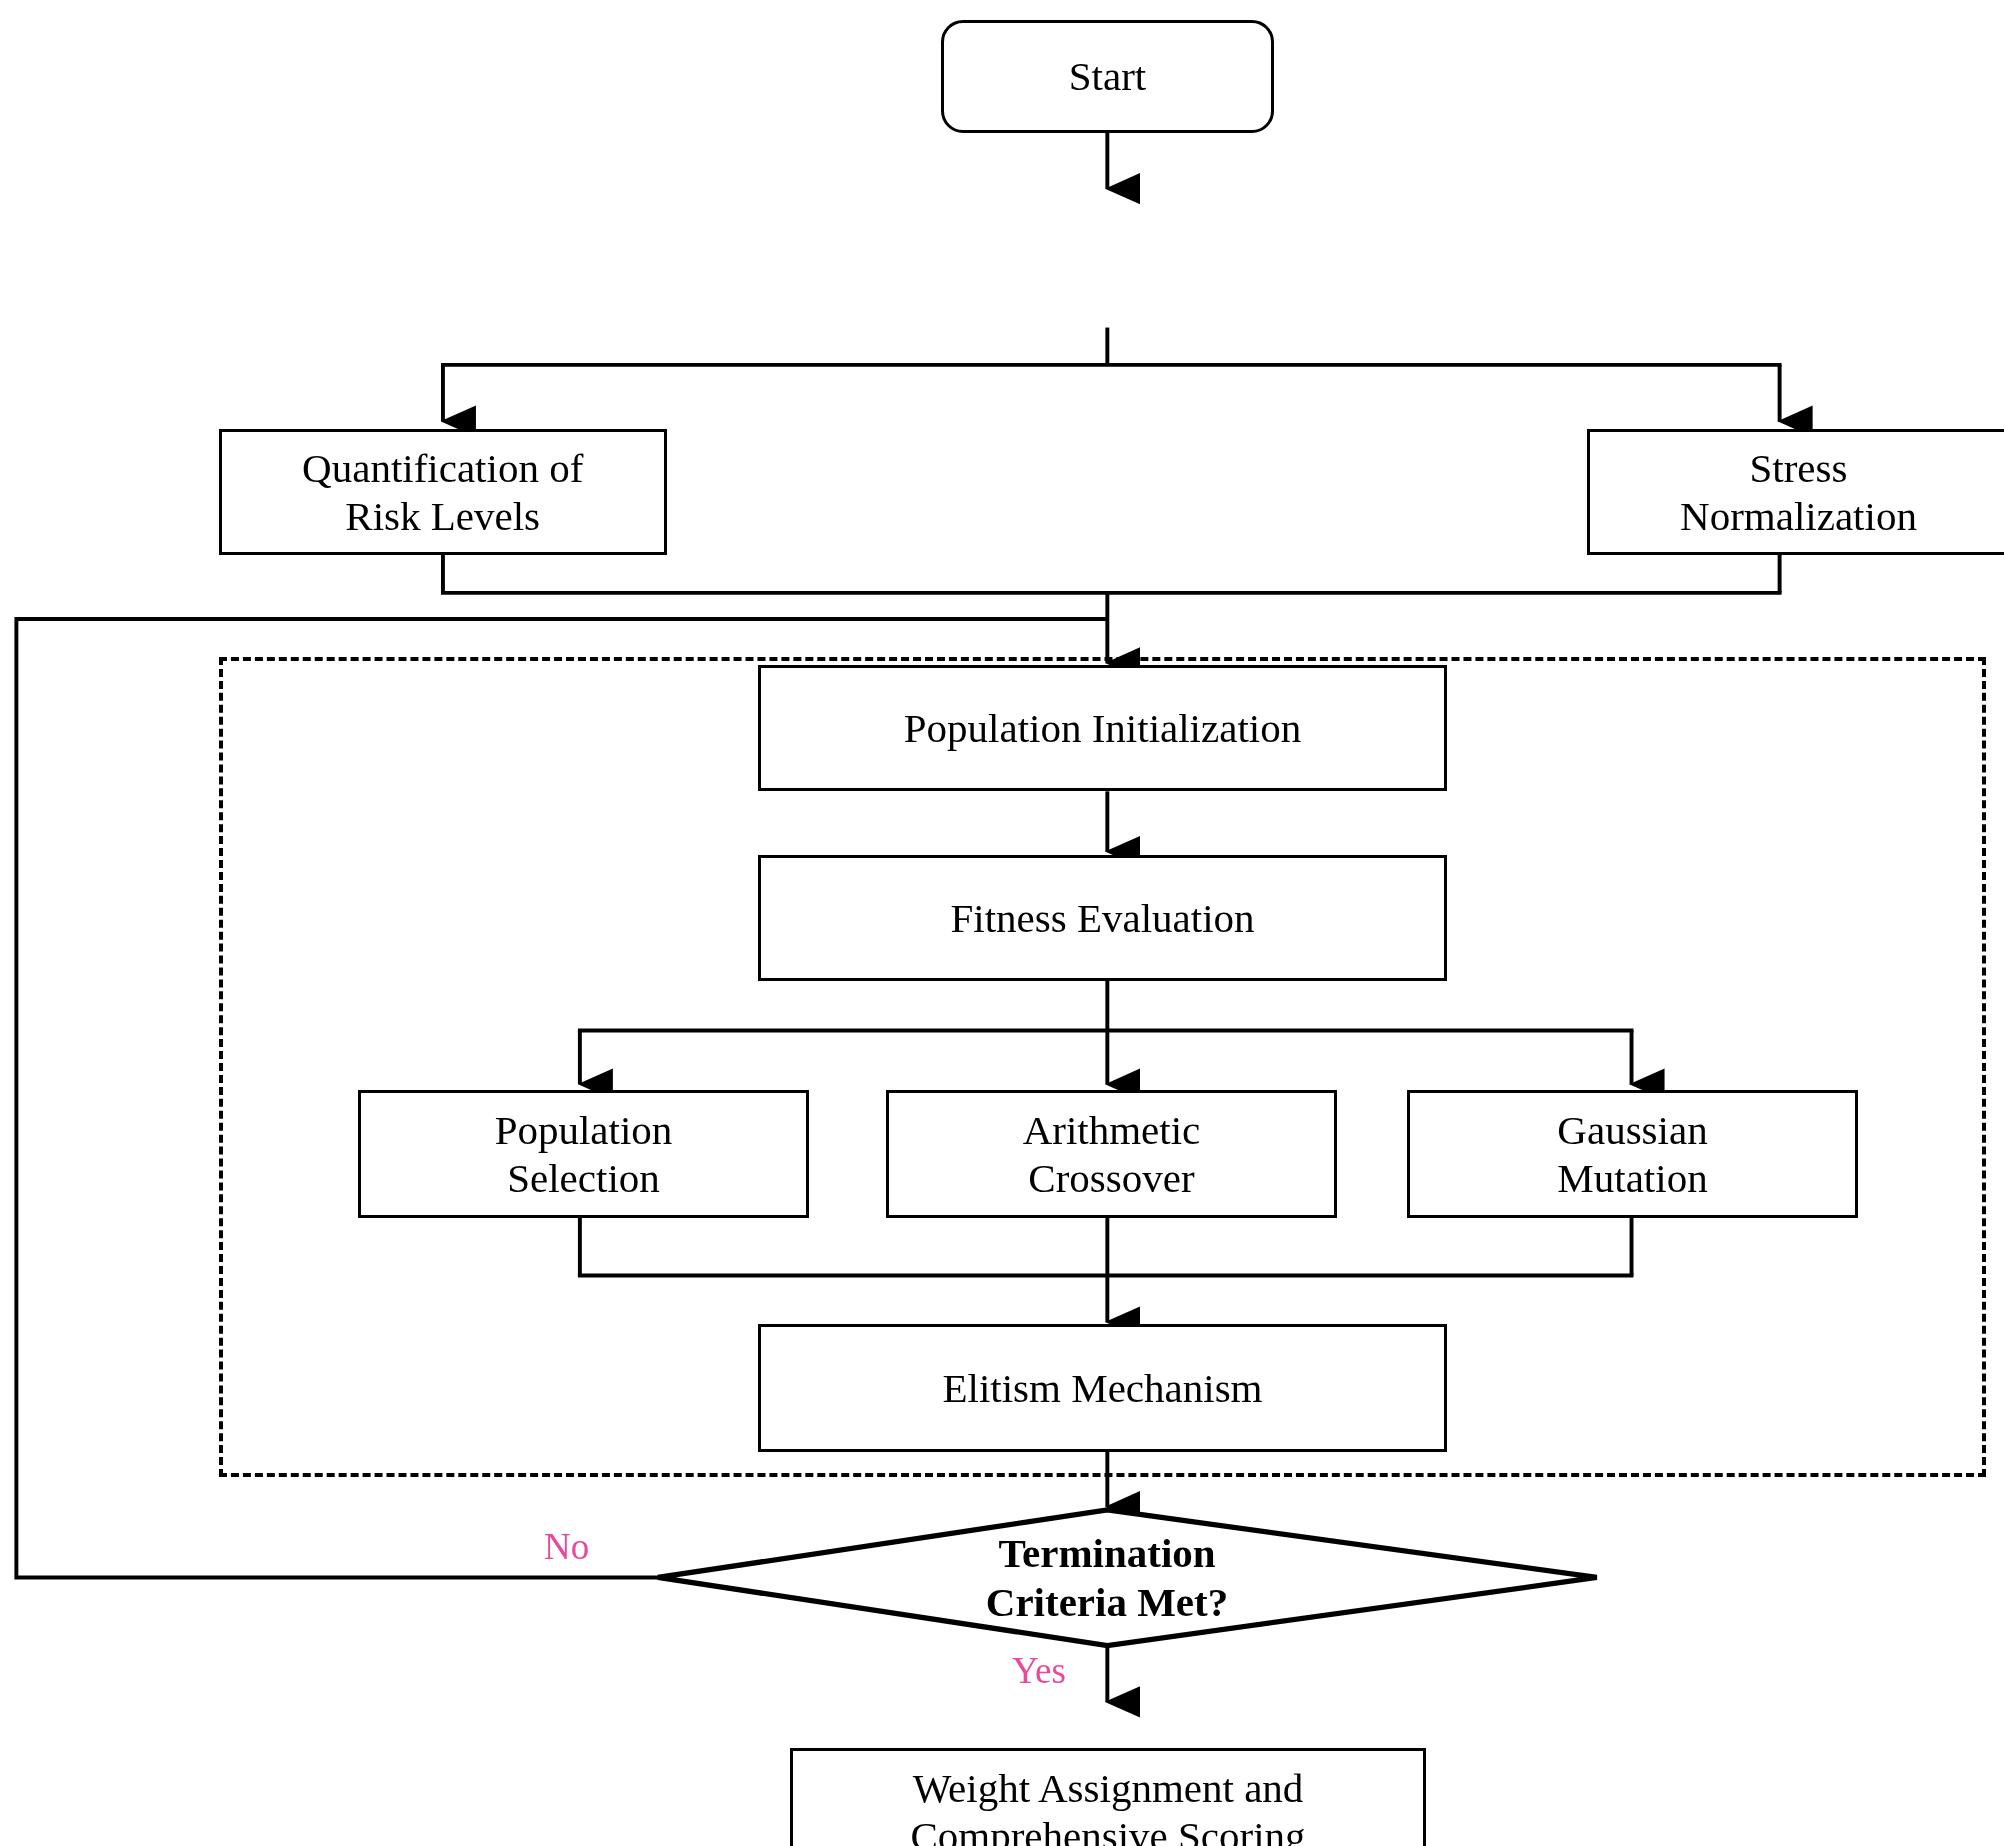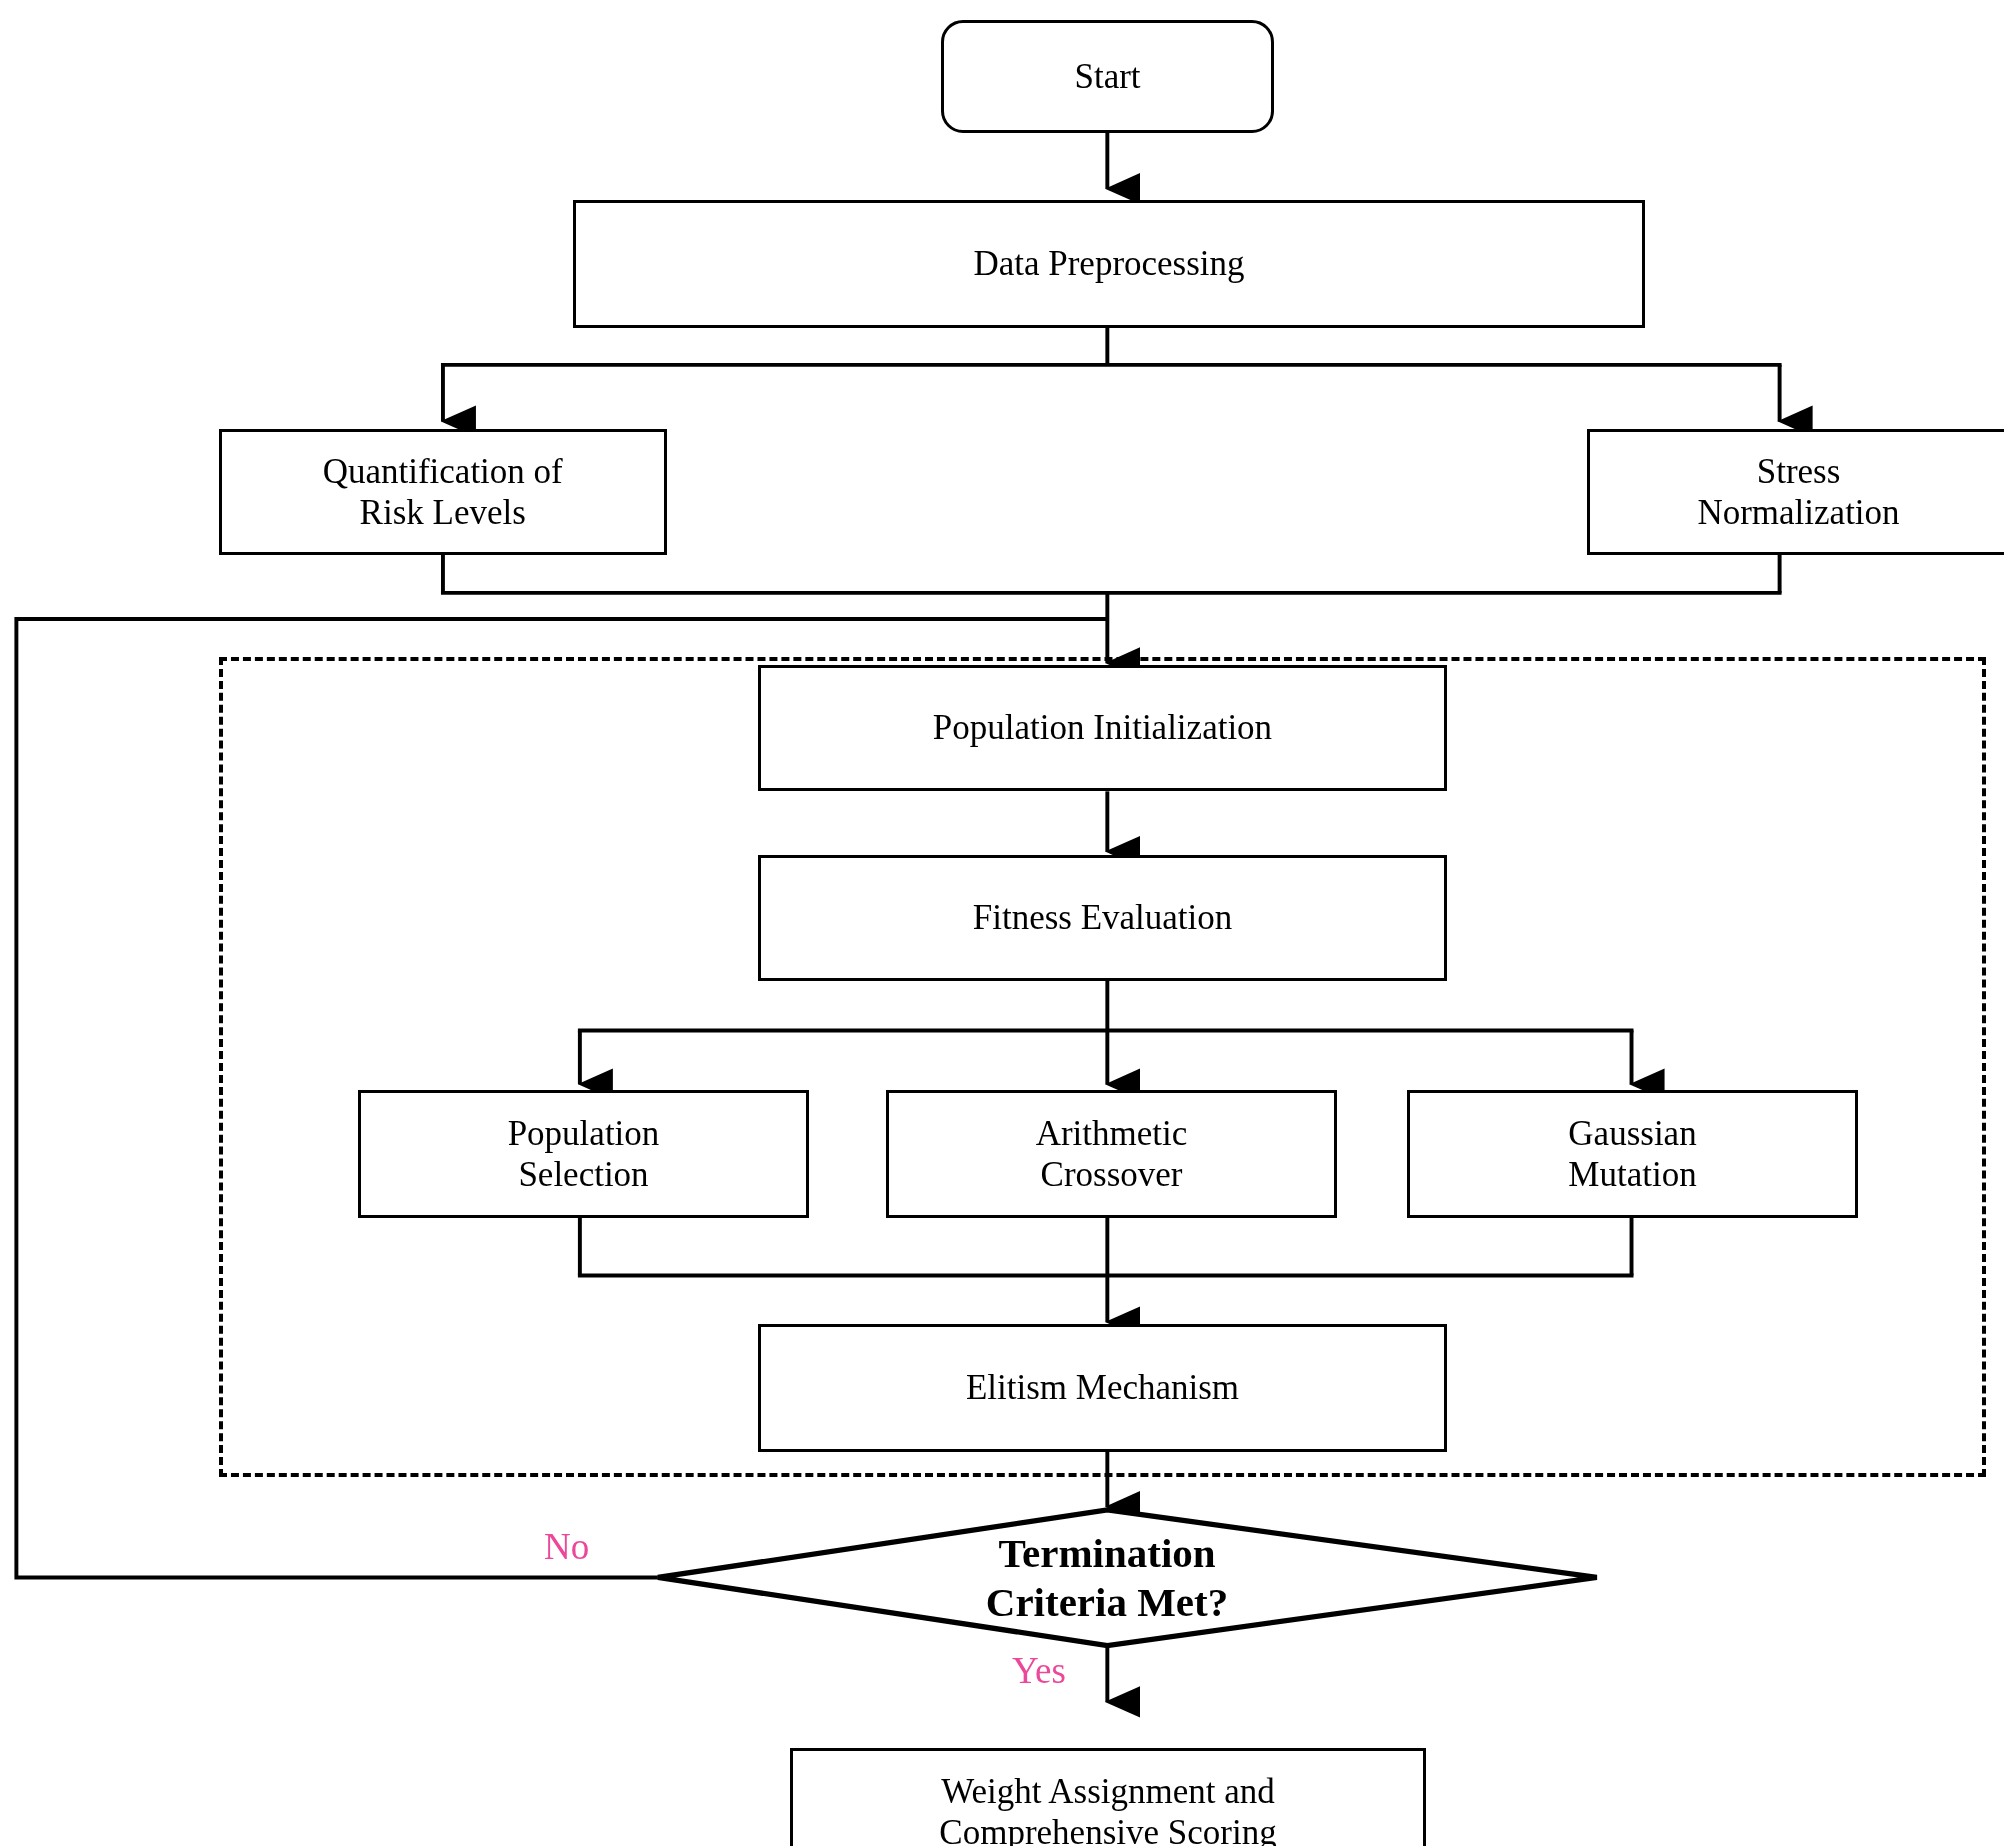--- a/index.html
+++ b/index.html
@@ -29,21 +29,21 @@
     position: absolute;
     box-sizing: border-box;
     background: #ffffff;
     border: 3.3px solid #000000;
     display: flex;
     align-items: center;
     justify-content: center;
     text-align: center;
     color: #000000;
     line-height: 1.18;
-    font-size: 35px;
+    font-size: 41px;
     padding: 0 6.6px;
     white-space: pre-line;
   }
   .node.rounded {
     border-radius: 22px;
     border-width: 3.9px;
   }
   .dashed-group {
     position: absolute;
     box-sizing: border-box;
@@ -102,21 +102,20 @@
 
     <polyline points="1004,2408 25,2408 25,945 1690,945" fill="none" stroke="#000000" stroke-width="6"></polyline>
 
     <line x1="1690" y1="2512" x2="1690" y2="2598" stroke="#000000" stroke-width="6" marker-end="url(#arrowhead)"></line>
   </svg>
 
   <div class="dashed-group" style="left:219px; top:657px; width:1767px; height:820px;"></div>
 
   <div class="node rounded" style="left:941px; top:19.7px; width:333px; height:113px;">Start</div>
 
-  <div class="node" style="left:573px; top:200px; width:1072px; height:128px;">Data Preprocessing</div>
 
   <div class="node" style="left:219px; top:429px; width:448px; height:126px;padding-left:6px;">Quantification of
 Risk Levels</div>
 
   <div class="node" style="left:1546px; top:429px; width:423px; height:126px;margin-left:41px;">Stress
 Normalization</div>
 
   <div class="node" style="left:758px; top:665px; width:689px; height:126px;">Population Initialization</div>
 
   <div class="node" style="left:758px; top:855px; width:689px; height:126px;">Fitness Evaluation</div>

